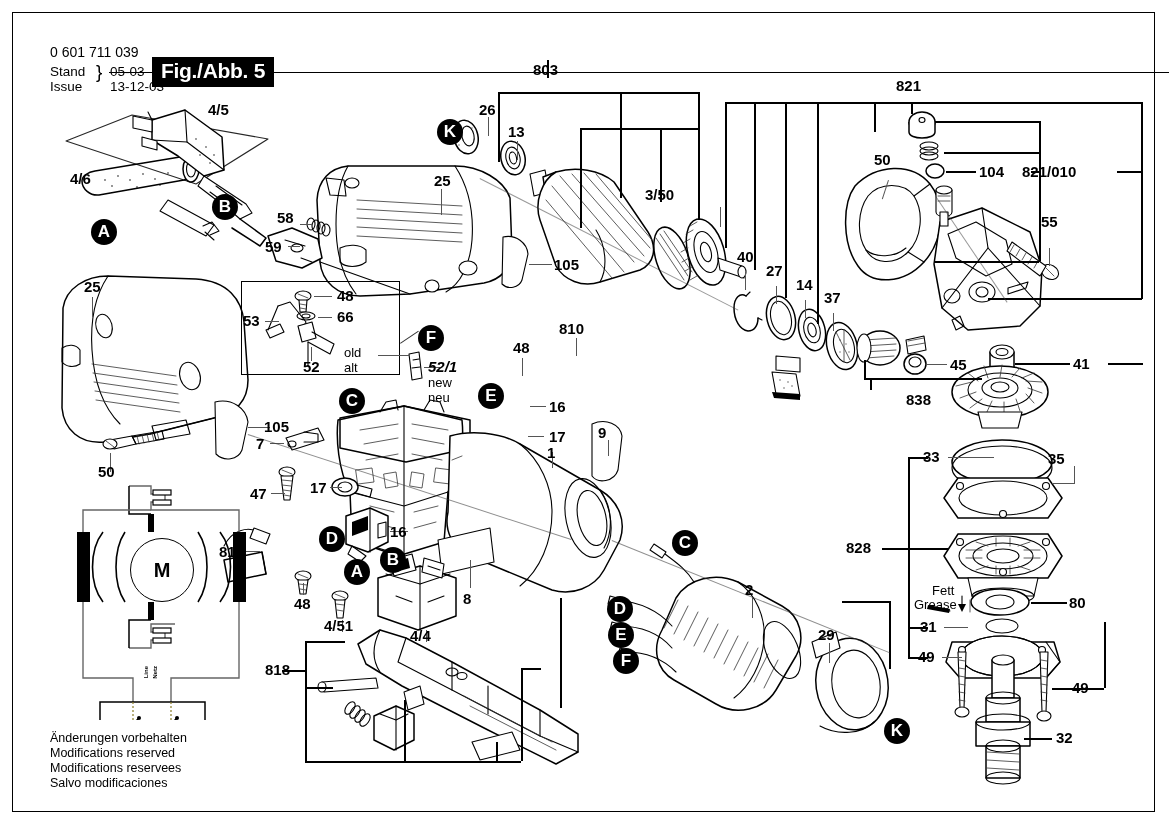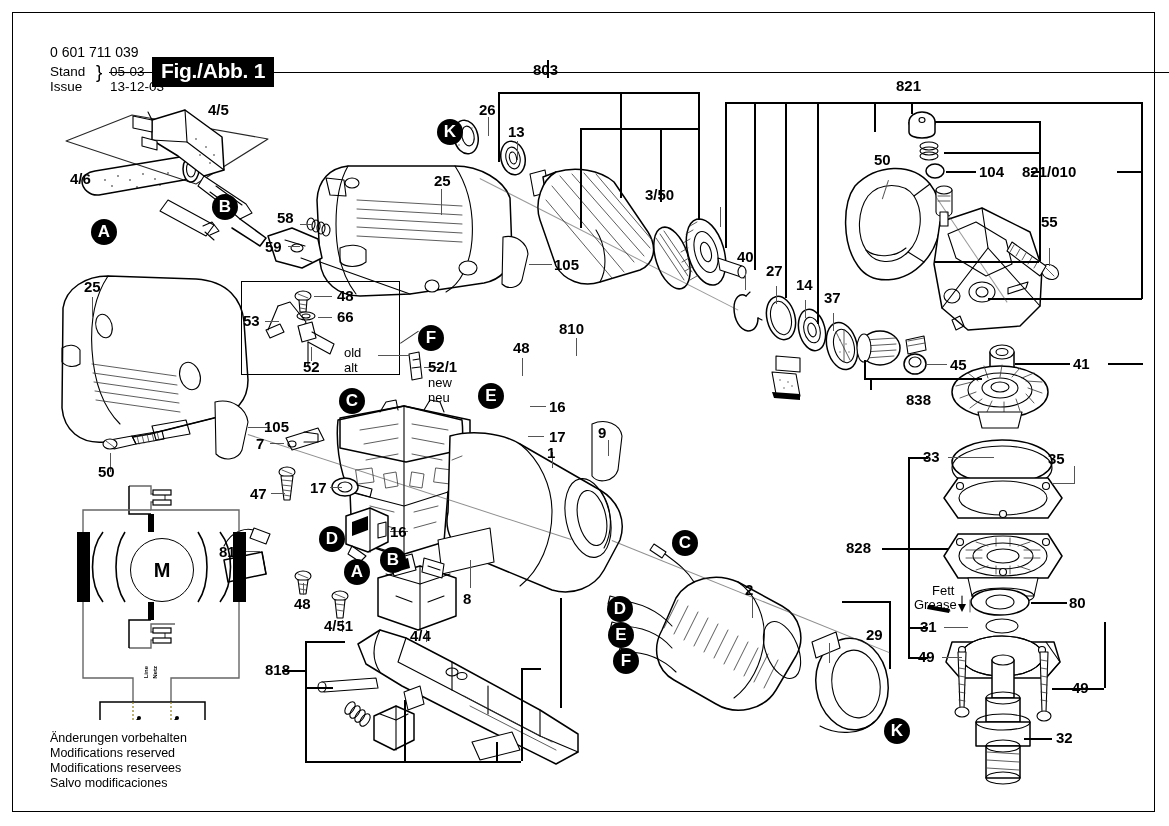--- a/index.html
+++ b/index.html
@@ -661,21 +661,21 @@
       </g>
     </g>
   </svg>
 
   <div class="hdr" style="left:50px;top:44px;font-size:14px;font-weight:normal;">0 601 711 039</div>
   <div class="hdr" style="left:50px;top:64px;">Stand</div>
   <div class="hdr" style="left:50px;top:79px;">Issue</div>
   <div class="hdr" style="left:96px;top:62px;font-size:19px;line-height:20px;">}</div>
   <div class="hdr strike" style="left:110px;top:64px;">05-03</div>
   <div class="hdr" style="left:110px;top:79px;">13-12-03</div>
-  <div class="figbox" style="left:152px;top:57px;">Fig./Abb. 1</div>
+  <div class="figbox" style="left:152px;top:57px;">Fig./Abb. 5</div>
 
   <div class="foot" style="left:50px;top:731px;">Änderungen vorbehalten</div>
   <div class="foot" style="left:50px;top:746px;">Modifications reserved</div>
   <div class="foot" style="left:50px;top:761px;">Modifications reservees</div>
   <div class="foot" style="left:50px;top:776px;">Salvo modificaciones</div>
 
   <div class="box" style="left:241px;top:281px;width:159px;height:94px;"></div>
 
   <div class="ln h" style="left:498px;top:92px;width:200px;"></div>
   <div class="ln v" style="left:498px;top:92px;height:70px;"></div>
@@ -828,39 +828,39 @@
   <div class="lbl" style="left:874px;top:151px;">50</div>
   <div class="lbl" style="left:1041px;top:213px;">55</div>
   <div class="lbl" style="left:1073px;top:355px;">41</div>
   <div class="lbl" style="left:950px;top:356px;">45</div>
   <div class="lbl" style="left:906px;top:391px;">838</div>
   <div class="lbl" style="left:98px;top:463px;">50</div>
   <div class="lbl" style="left:337px;top:287px;">48</div>
   <div class="lbl" style="left:337px;top:308px;">66</div>
   <div class="lbl" style="left:243px;top:312px;">53</div>
   <div class="lbl" style="left:303px;top:358px;">52</div>
-  <div class="lbl" style="left:428px;top:358px;">52/1</div>
+  <div class="lbl" style="left:428px;top:358px;font-style:italic;">52/1</div>
   <div class="lbl" style="left:513px;top:339px;">48</div>
   <div class="lbl" style="left:559px;top:320px;">810</div>
   <div class="lbl" style="left:549px;top:398px;">16</div>
   <div class="lbl" style="left:549px;top:428px;">17</div>
   <div class="lbl" style="left:256px;top:435px;">7</div>
   <div class="lbl" style="left:250px;top:485px;">47</div>
   <div class="lbl" style="left:310px;top:479px;">17</div>
   <div class="lbl" style="left:390px;top:523px;">16</div>
   <div class="lbl" style="left:219px;top:543px;">810</div>
   <div class="lbl" style="left:294px;top:595px;">48</div>
   <div class="lbl" style="left:598px;top:424px;">9</div>
   <div class="lbl" style="left:547px;top:444px;">1</div>
   <div class="lbl" style="left:745px;top:581px;">2</div>
   <div class="lbl" style="left:463px;top:590px;">8</div>
   <div class="lbl" style="left:324px;top:617px;">4/51</div>
   <div class="lbl" style="left:410px;top:627px;">4/4</div>
   <div class="lbl" style="left:265px;top:661px;">818</div>
-  <div class="lbl" style="left:818px;top:626px;margin-left:48px;">29</div>
+  <div class="lbl" style="left:818px;top:626px;">29</div>
   <div class="lbl" style="left:846px;top:539px;">828</div>
   <div class="lbl" style="left:923px;top:448px;">33</div>
   <div class="lbl" style="left:1048px;top:450px;text-align:center;">35</div>
   <div class="lbl" style="left:1069px;top:594px;">80</div>
   <div class="lbl" style="left:920px;top:618px;">31</div>
   <div class="lbl" style="left:918px;top:648px;">49</div>
   <div class="lbl" style="left:1072px;top:679px;">49</div>
   <div class="lbl" style="left:1056px;top:729px;">32</div>
 
   <div class="plain" style="left:344px;top:345px;">old</div>

